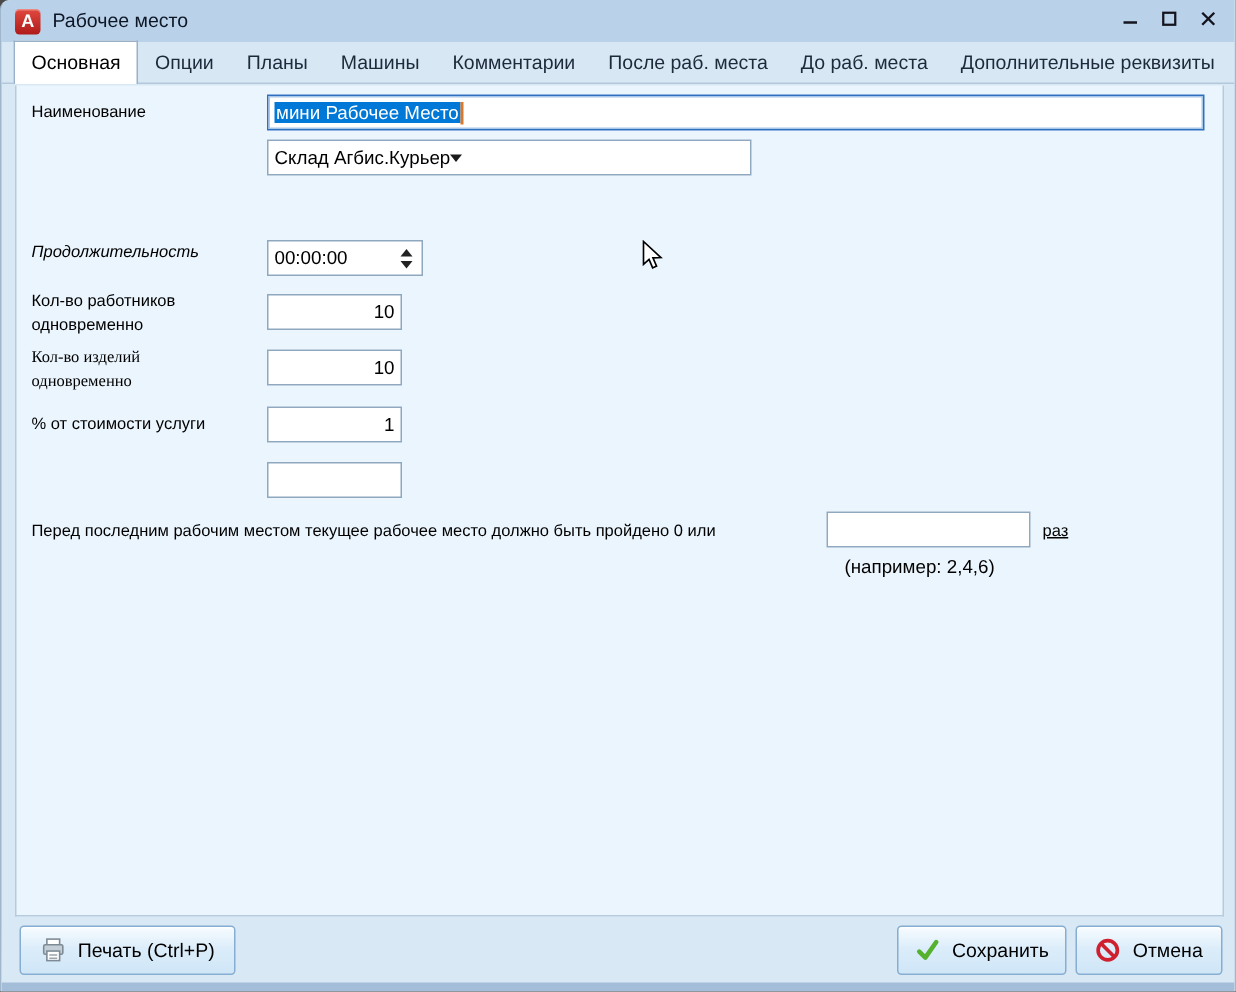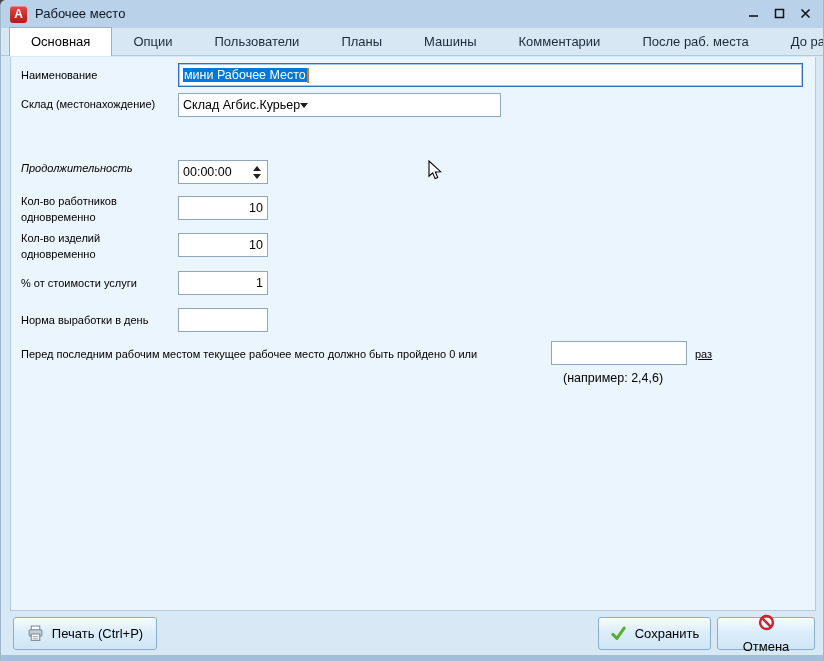--- a/index.html
+++ b/index.html
@@ -10,21 +10,21 @@
   .titlebar{position:absolute;left:0;top:0;width:100%;height:28px;background:#b9d1e9;border-top-left-radius:6px;}
   .appicon{position:absolute;left:9px;top:6px;width:17px;height:17px;background:linear-gradient(#e04a3f,#b01a1a);
            border-radius:3px;color:#fff;font-weight:bold;font-size:12px;text-align:center;line-height:17px;
            box-shadow:inset 0 1px 0 rgba(255,255,255,.35);}
   .title-text{position:absolute;left:34px;top:6px;font-size:13px;color:#0d1624;}
   .win-controls{position:absolute;right:8px;top:4px;display:flex;gap:6px;}
   .win-btn{width:20px;height:20px;display:flex;align-items:center;justify-content:center;cursor:default;}
   
   .tabstrip{position:absolute;left:0;top:28px;width:100%;height:28px;background:#d8e7f4;
             border-bottom:1px solid #b3c8da;display:flex;align-items:flex-end;padding-left:8px;box-sizing:border-box;}
-  .tab{font-size:13px;color:#1c2a3a;padding:0 21px;line-height:26px;height:26px;position:relative;white-space:nowrap;text-align:center;}
+  .tab{font-size:13px;color:#1c2a3a;padding:0 11px;line-height:26px;height:26px;position:relative;white-space:nowrap;text-align:center;}
   .tab.selected{background:#ffffff;border:1px solid #9ab1c8;border-bottom:none;height:28px;line-height:27px;
                 margin-bottom:-1px;z-index:3;color:#000;}
   
   .content{position:absolute;left:9px;top:57px;width:806px;height:554px;background:#ebf5fd;
            border:1px solid #b6cbdd;border-top:none;box-sizing:border-box;}
   .lbl{position:absolute;font-size:11px;color:#000;white-space:pre-line;line-height:16px;}
   .txtbox{position:absolute;background:#fff;border:1px solid #8fa8bf;box-sizing:border-box;height:24px;
           font-size:12.5px;color:#000;font-family:"Liberation Sans",sans-serif;padding:0 4px;}
   input.txtbox{outline:none;}
   .num{text-align:right;}
@@ -79,64 +79,61 @@
               <path d="M1.5,1.5 L9.5,9.5 M9.5,1.5 L1.5,9.5" stroke="#14141e" stroke-width="1.6"></path>
             </svg>
         </span>
       </div>
     </div>
   </div>
 
   <div class="tabstrip">
     <div class="tab selected">Основная</div>
     <div class="tab">Опции</div>
-    <div class="tab">Пользователи</div>
     <div class="tab">Планы</div>
     <div class="tab">Машины</div>
     <div class="tab">Комментарии</div>
     <div class="tab">После раб. места</div>
     <div class="tab">До раб. места</div>
     <div class="tab">Дополнительные реквизиты</div>
   </div>
 
   <div class="content"></div>
 
   <div class="lbl" style="left:20px;top:67px;">Наименование</div>
   <div class="txtbox namefield" style="left:177px;top:63px;width:625px;">
     <span class="sel">мини Рабочее Место</span>
       <span class="caret"></span>
   </div>
 
-  <div class="lbl" style="left:20px;top:96px;">Склад (местонахождение)</div>
   <div class="txtbox combo" style="left:177px;top:93px;width:323px;">
     <span>Склад Агбис.Курьер</span>
     <span class="combo-arrow"></span>
   </div>
 
   <div class="lbl" style="left:20px;top:160px;font-style:italic;">Продолжительность</div>
-  <div class="txtbox spinbox" style="left:177px;top:160px;width:90px;">
+  <div class="txtbox spinbox" style="left:177px;top:160px;width:104px;">
     <span>00:00:00</span>
     <span class="spinners">
       <span class="sp-up"></span>
       <span class="sp-dn"></span>
     </span>
   </div>
 
   <div class="lbl" style="left:20px;top:193px;">Кол-во работников
 одновременно</div>
   <input class="txtbox num" style="left: 177px; top: 196px; width: 90px;" value="10">
 
-  <div class="lbl" style="left:20px;top:230px;">Кол-во изделий
+  <div class="lbl" style="left:20px;top:230px;font-family:Liberation Serif, serif;">Кол-во изделий
 одновременно</div>
   <input class="txtbox num" style="left: 177px; top: 233px; width: 90px;" value="10">
 
   <div class="lbl" style="left:20px;top:275px;">% от стоимости услуги</div>
   <input class="txtbox num" style="left: 177px; top: 271px; width: 90px;" value="1">
 
-  <div class="lbl" style="left:20px;top:312px;">Норма выработки в день</div>
   <input class="txtbox" style="left: 177px; top: 308px; width: 90px;" value="">
 
   <div class="lbl" style="left:20px;top:346px;width:520px;">Перед последним рабочим местом текущее рабочее место должно быть пройдено 0 или</div>
   <input class="txtbox" style="left: 550px; top: 341px; width: 136px;" value="">
   <div class="lbl" style="left:694px;top:346px;text-decoration:underline;">раз</div>
   <div class="hint" style="left:562px;top:371px;">(например: 2,4,6)</div>
 
   <div class="cursor">
     <svg width="15" height="21" viewBox="0 0 15 21">
       <path d="M1,1 L1,16.2 L4.7,12.9 L7.1,18.6 L9.7,17.4 L7.3,11.9 L12.6,11.7 Z" fill="#ffffff" stroke="#000000" stroke-width="1.1"></path>
@@ -158,21 +155,21 @@
 
   <div class="btn" style="left:597px;top:617px;width:111px;">
     <span class="icon16">
       <svg width="17" height="17" viewBox="0 0 18 18">
         <path d="M3,10 L7.3,14.2 L15,3.2" fill="none" stroke="#55b12e" stroke-width="3.2" stroke-linecap="round" stroke-linejoin="round"></path>
       </svg>
     </span>
     <span>Сохранить</span>
   </div>
 
-  <div class="btn" style="left:716px;top:617px;width:96px;flex-direction:column;">
+  <div class="btn" style="left:716px;top:617px;width:96px;">
     <span class="icon16">
       <svg width="17" height="17" viewBox="0 0 18 18">
         <circle cx="9" cy="9" r="6.8" fill="none" stroke="#cf2030" stroke-width="2.6"></circle>
         <line x1="4.6" y1="4.6" x2="13.4" y2="13.4" stroke="#cf2030" stroke-width="2.6"></line>
       </svg>
     </span>
     <span>Отмена</span>
   </div>
 
   <div class="bottomstrip"></div>

